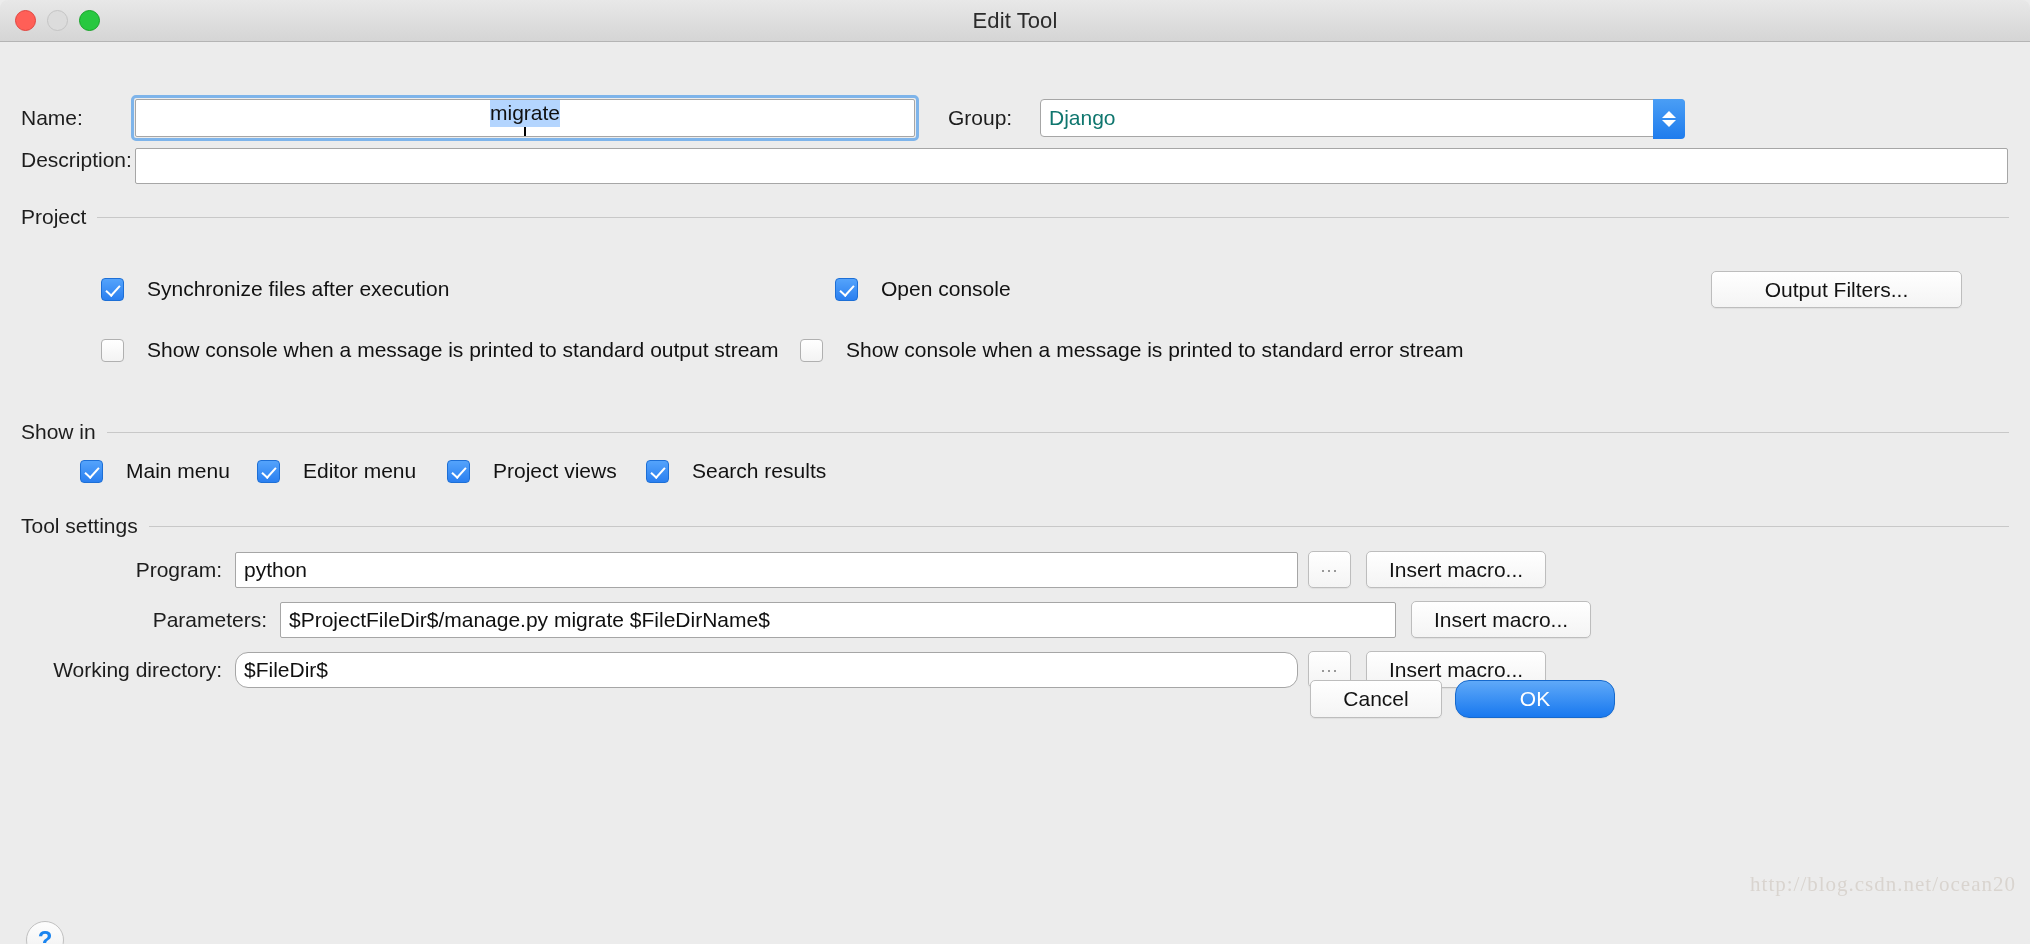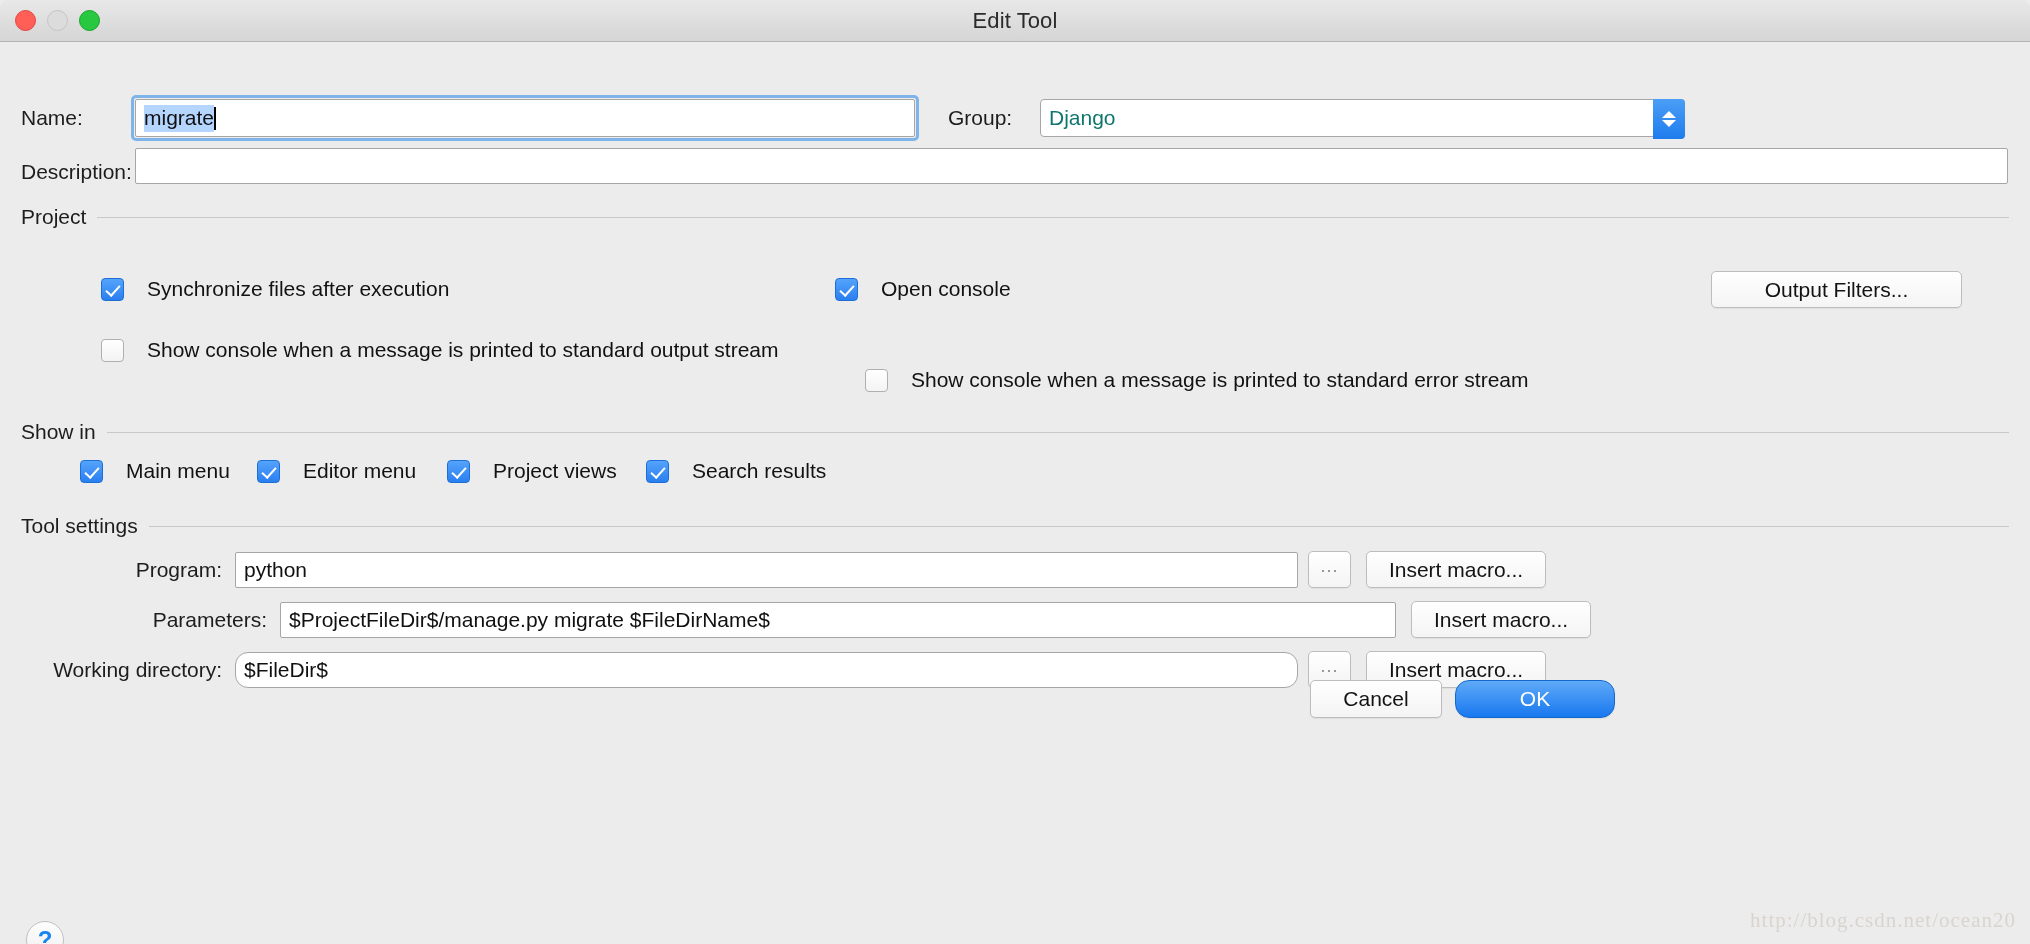--- a/index.html
+++ b/index.html
@@ -97,20 +97,21 @@
     background: #ffffff;
     border: 1px solid #a6a6a6;
     border-radius: 2px;
     display: flex;
     align-items: center;
     padding: 0 8px;
     font-size: 21px;
     color: #101010;
     overflow: hidden;
     white-space: nowrap;
+    flex-direction: column;
   }
   .sel-text {
     background: #b4d5fe;
     padding: 1px 0 2px 0;
   }
   .caret {
     display: inline-block;
     width: 2px;
     height: 23px;
     background: #000;
@@ -154,21 +155,21 @@
     border-right: 7px solid transparent;
   }
   .chev.up   { border-bottom: 7px solid #fff; }
   .chev.down { border-top: 7px solid #fff; }
 
   
   .row-desc {
     position: absolute;
     top: 106px; left: 0; right: 0;
     display: flex;
-    align-items: flex-end;
+    align-items: flex-start;
   }
   .desc-label { width: 135px; padding-left: 21px; }
   .desc-field {
     width: 1873px;
     height: 36px;
     background: #fff;
     border: 1px solid #a6a6a6;
     border-radius: 2px;
   }
 
@@ -292,21 +293,21 @@
     font-size: 24px;
     color: #1a84ef;
     font-weight: 600;
     box-shadow: 0 1px 1px rgba(0,0,0,.07);
   }
 
   
   .watermark {
     position: absolute;
     right: 14px;
-    top: 908px;
+    top: 872px;
     font-family: "Liberation Serif", serif;
     font-size: 21px;
     color: #d9d4cf;
     letter-spacing: 1px;
     white-space: nowrap;
     pointer-events: none;
   }
 </style>
 </head>
 <body>
@@ -363,21 +364,21 @@
       <span class="cb-label">Open console</span>
     </div>
 
     <div class="btn" style="position:absolute; top:229px; left:1711px; width:251px; height:37px;">Output Filters...</div>
 
     <div class="cb-row" style="position:absolute; top:296px; left:101px;">
       <span class="cbox off"></span>
       <span class="cb-label">Show console when a message is printed to standard output stream</span>
     </div>
 
-    <div class="cb-row" style="position:absolute; top:296px; left:865px;margin-top:30px;">
+    <div class="cb-row" style="position:absolute; top:296px; left:800px;">
       <span class="cbox off"></span>
       <span class="cb-label">Show console when a message is printed to standard error stream</span>
     </div>
 
     <div class="section" style="top:378px;">
       <span class="label">Show in</span>
       <span class="rule"></span>
     </div>
 
     <div class="cb-row" style="position:absolute; top:417px; left:80px;">

